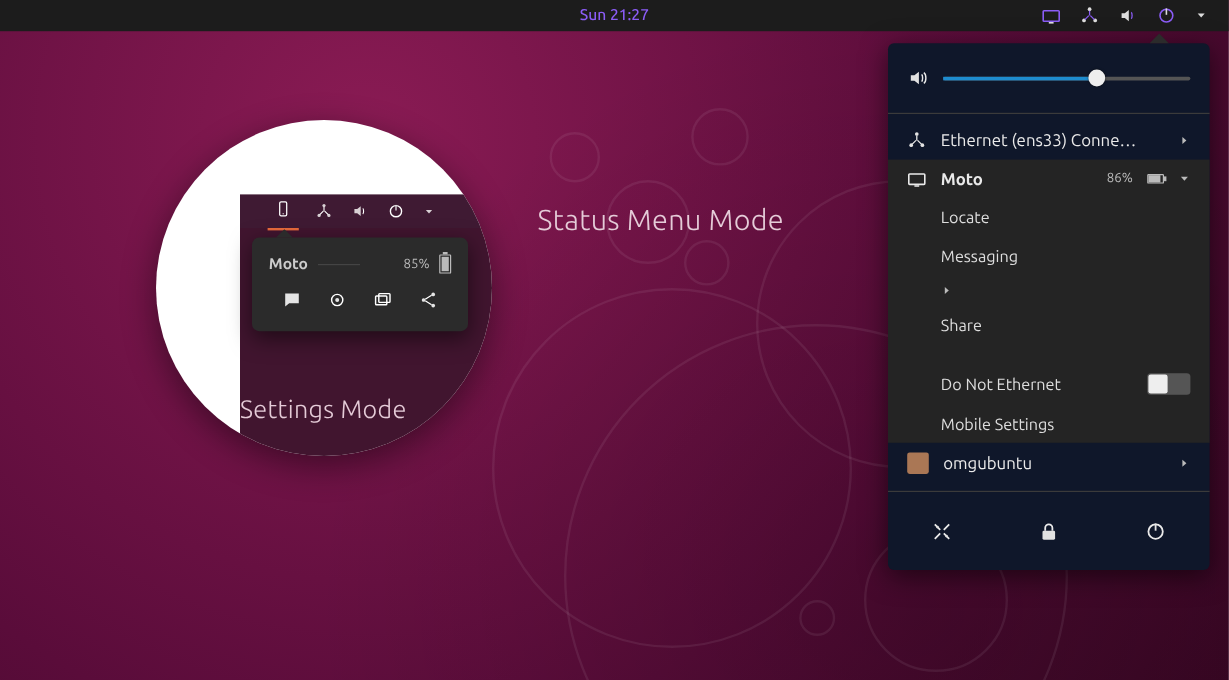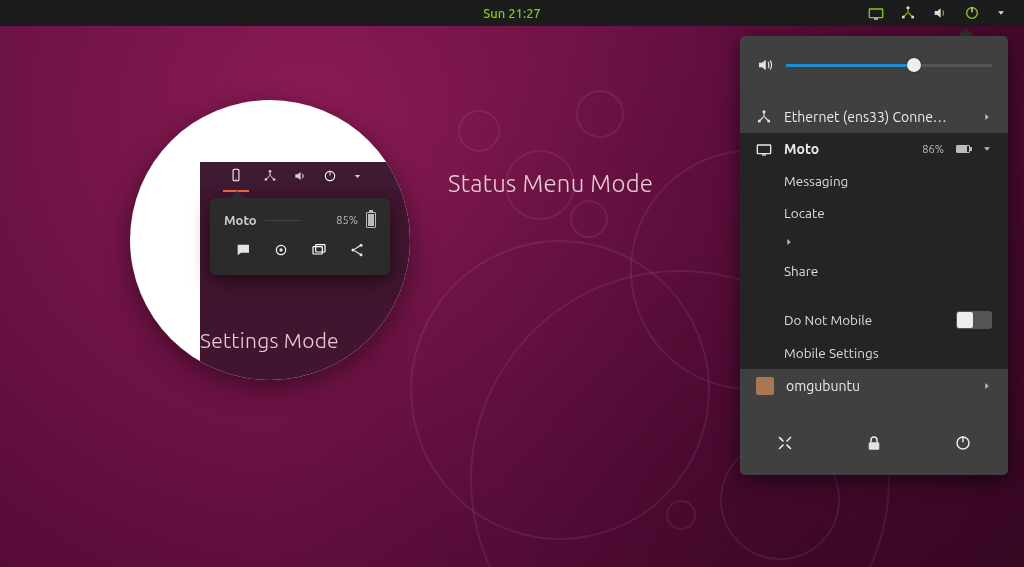--- a/index.html
+++ b/index.html
@@ -21,30 +21,30 @@
   .d5{ width:48px;  height:48px;  left:576px; top:90px;  }
   .d6{ width:38px;  height:38px;  left:570px; top:200px; }
   .d7{ width:42px;  height:42px;  left:458px; top:110px; }
   .d8{ width:30px;  height:30px;  left:666px; top:500px; }
   .d9{ width:120px; height:120px; left:720px; top:440px; }
 
   
   #topbar {
     position: absolute; left:0; right:0; top:0; height:26px;
     background: #1c1c1c; display:flex; align-items:center;
-    color:#84cc16; font-size:13px; font-weight:500;
+    color:#8b5cf6; font-size:13px; font-weight:500;
   }
   #topbar .center { position:absolute; left:50%; transform:translateX(-50%); }
   #topbar .right  { margin-left:auto; display:flex; gap:16px; padding-right:18px; align-items:center; }
   #topbar .ic { width:16px; height:16px; fill:#ddd; }
 
   
   #statusmenu {
     position:absolute; right:16px; top:36px; width:268px;
-    background:#404040; border-radius:5px; color:#eaeaea; font-size:14px;
+    background:#0f172a; border-radius:5px; color:#eaeaea; font-size:14px;
     box-shadow:0 5px 22px rgba(0,0,0,0.55);
     padding-top:10px; padding-bottom:0;
   }
   #statusmenu::before{
     content:""; position:absolute; right:34px; top:-8px;
     border:8px solid transparent; border-bottom-color:#2b2b2b; border-top:none;
   }
   .row { display:flex; align-items:center; gap:12px; padding:8px 16px; cursor:pointer; }
   .row .ic{ width:16px; height:16px; fill:#e2e2e2; flex-shrink:0; }
   .row .lbl{ flex:1; white-space:nowrap; overflow:hidden; text-overflow:ellipsis; }
@@ -198,36 +198,36 @@
       <span class="lbl" style="font-weight:700">Moto</span>
       <span class="pct">86%</span>
       <span class="batt-mini">
           <i style="width:86%"></i>
         </span>
       <svg class="chev" style="transform:rotate(90deg)" viewBox="0 0 24 24">
           <path d="M8 5l8 7-8 7z"></path>
         </svg>
     </div>
     <div class="row sub">
+        <span class="lbl">Locate</span>
+      </div>
+    <div class="row sub">
         <span class="lbl">Messaging</span>
-      </div>
-    <div class="row sub">
-        <span class="lbl">Locate</span>
       </div>
     <div class="row sub">
         <svg class="chev" viewBox="0 0 24 24">
           <path d="M8 5l8 7-8 7z"></path>
         </svg>
       </div>
     <div class="row sub">
         <span class="lbl">Share</span>
       </div>
     <div style="height:16px"></div>
     <div class="row sub">
-      <span class="lbl">Do Not Mobile</span>
+      <span class="lbl">Do Not Ethernet</span>
       <span class="toggle"></span>
     </div>
     <div class="row sub">
         <span class="lbl">Mobile Settings</span>
       </div>
   </div>
 
   <div class="row">
     <span class="avatar"></span>
     <span class="lbl">omgubuntu</span>

